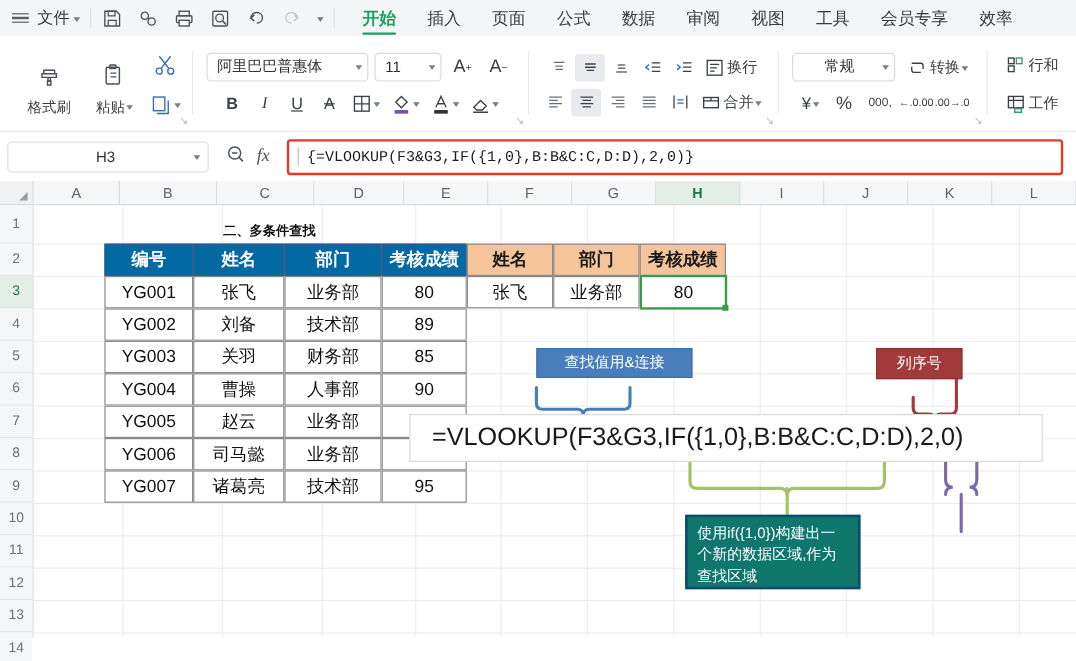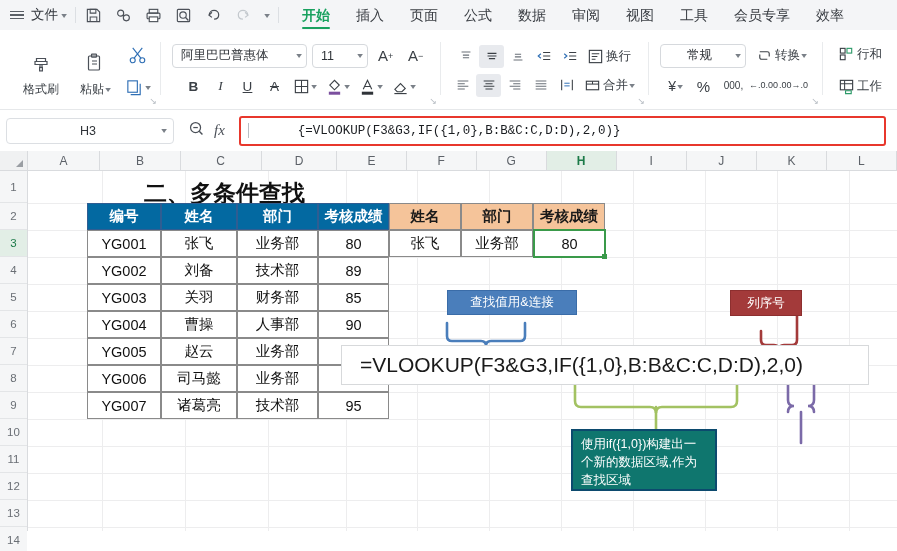--- a/index.html
+++ b/index.html
@@ -58,35 +58,35 @@
   }
   .combo .caret { margin-left:6px; }
   .fontname { width:135px; }
   .fontsize { width:56px; }
   .numfmt { width:86px; }
   .btnrow2 { display:flex; align-items:center; gap:2px; margin-top:7px; }
   .tbtn { width:25px; height:23px; display:flex; align-items:center; justify-content:center; border-radius:3px; font-size:13.5px; color:#3b4046; }
   .tbtn.on { background:#e8eaee; }
   .tbtn.wide { width:auto; padding:0 4px; gap:2px; }
   .lbltxt { font-size:12.5px; color:#3b4046; white-space:nowrap; }
-  .alignrow { display:flex; align-items:flex-start; gap:1px; }
+  .alignrow { display:flex; align-items:flex-end; gap:1px; }
   
   #fbar { height:41px; width:100%; background:#fff; display:flex; align-items:center; padding:0 6px; gap:6px;}
   #namebox {
     width:168px; height:26px; border:1px solid #dcdfe3; border-radius:4px; background:#fff;
     display:flex; align-items:center; justify-content:space-between; padding:0 7px;
     font-size:12.5px; color:#2f3338;
   }
   #namebox .nb-txt { flex:1; text-align:center; }
   .fx-zone { display:flex; align-items:center; gap:9px; padding:0 8px; }
   .fx-it { font-style:italic; font-family:"Liberation Serif", serif; font-size:15px; color:#4b5058; }
   #formulabox {
     flex:1; height:30px; border:2px solid #e8372c; border-radius:3px;
     display:flex; align-items:center; padding:0 7px; background:#fff; margin-right:5px;
-    font-family:"Liberation Mono","DejaVu Sans Mono",monospace; font-size:12.5px; color:#1a1d21;gap:42px;
+    font-family:"Liberation Mono","DejaVu Sans Mono",monospace; font-size:12.5px; color:#1a1d21;
   }
   #formulabox .bar { width:1px; height:15px; background:#b9bec4; margin-right:7px;}
   
   #gridwrap { position:relative; width:897px; height:380px; background:#fff; }
   #colhdr { display:flex; height:20px; background:#f5f6f7; border-bottom:1px solid #d9dbde; }
   #colhdr .corner {
     width:28px; min-width:28px; border-right:1px solid #d9dbde; position:relative; background:#f0f1f2;
   }
   #colhdr .corner::after{
     content:""; position:absolute; right:4px; bottom:3px; width:0;height:0;
@@ -109,21 +109,21 @@
   .vline { position:absolute; top:0; bottom:0; width:1px; background:#ededee; }
   .hline { position:absolute; left:0; right:0; height:1px; background:#ededee; }
   
   .tcell {
     position:absolute; border:1px solid #000; display:flex; align-items:center; justify-content:center;
     font-size:14.5px; color:#111; background:#fff; font-family:"Liberation Sans", sans-serif;
   }
   .tcell.hd { background:#0369a1; color:#fff; font-weight:bold; border-color:#2f5d92; }
   .tcell.hdo { background:#f5c49a; color:#1a1a1a; font-weight:bold; border-color:#8a8a8a; }
   .tcell.plain { border-color:#8a8a8a; }
-  #title1 { position:absolute; font-weight:bold; font-size:23px; color:#111; }
+  #title1 { position:absolute; font-weight:bold; font-size:11px; color:#111; }
   #selcell {
     position:absolute; border:2px solid #3a9a4a; background:#fff;
     display:flex; align-items:center; justify-content:center; font-size:14.5px; color:#111;
   }
   #selcell::after{
     content:""; position:absolute; right:-3px; bottom:-3px; width:5px; height:5px; background:#3a9a4a;
   }
   
   .callout {
     position:absolute; display:flex; align-items:center; justify-content:center;

